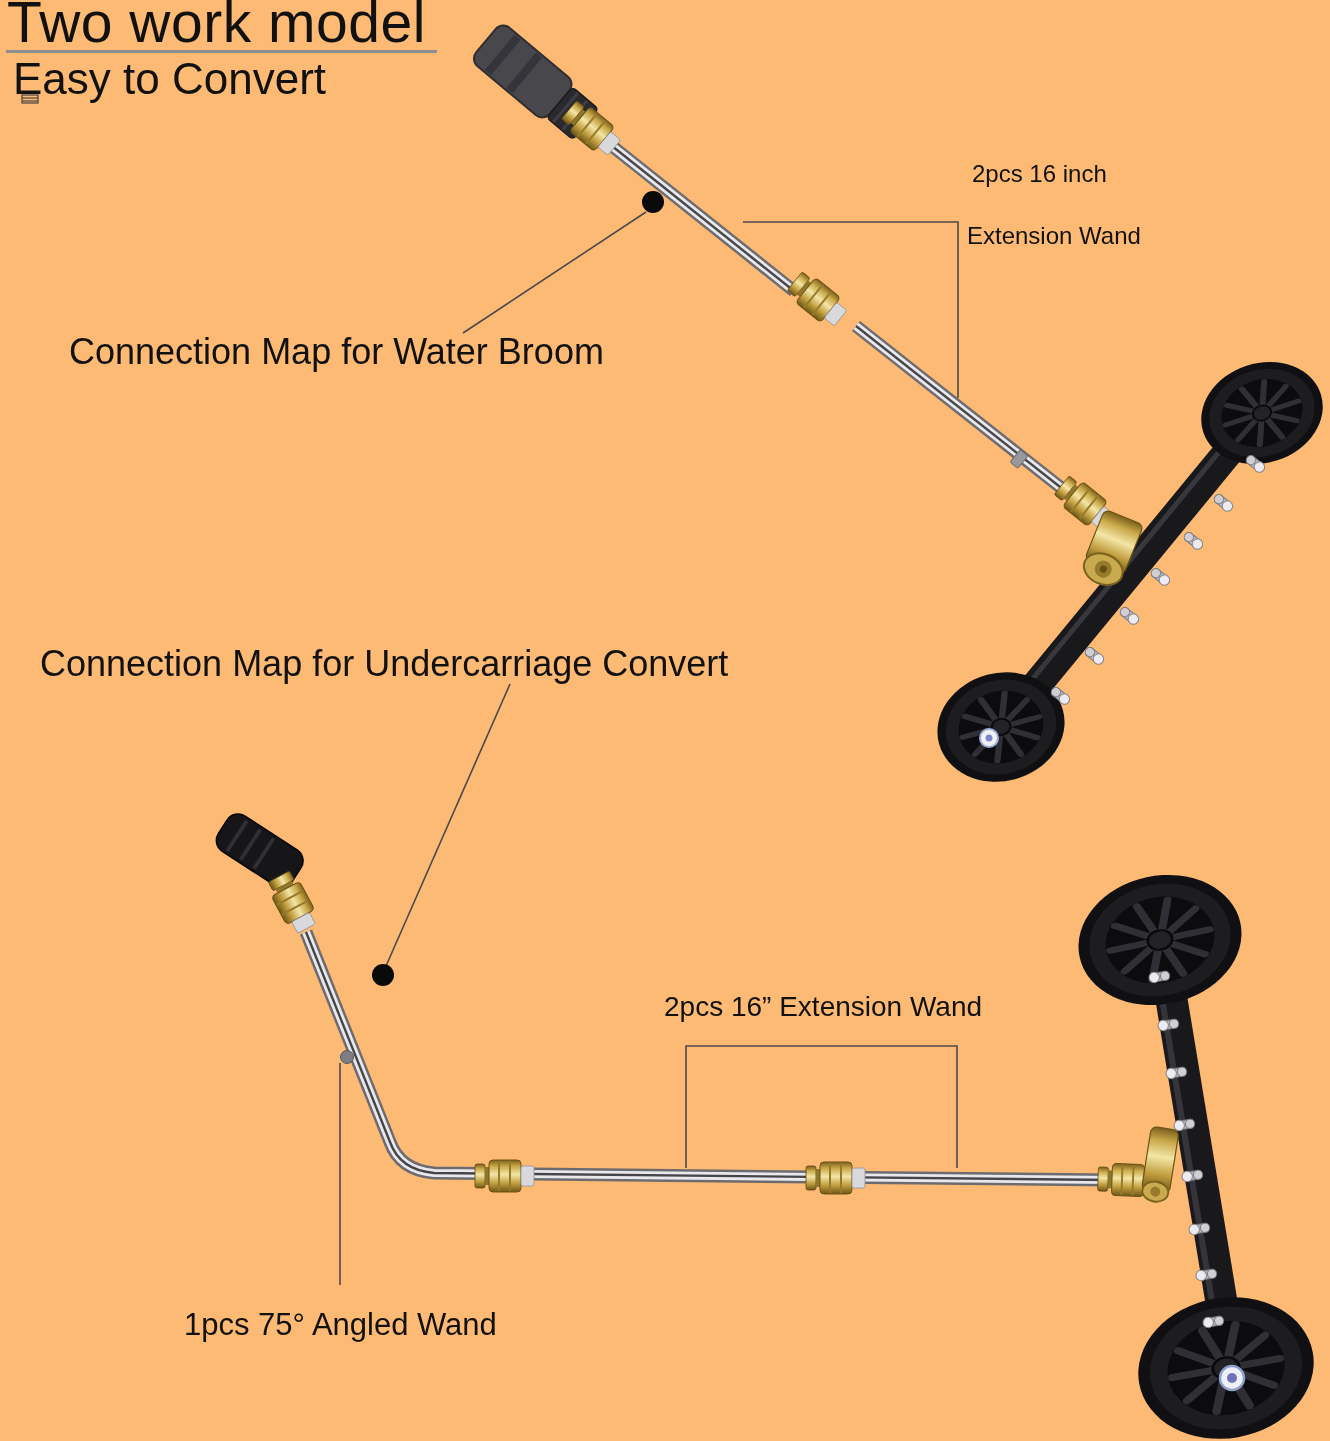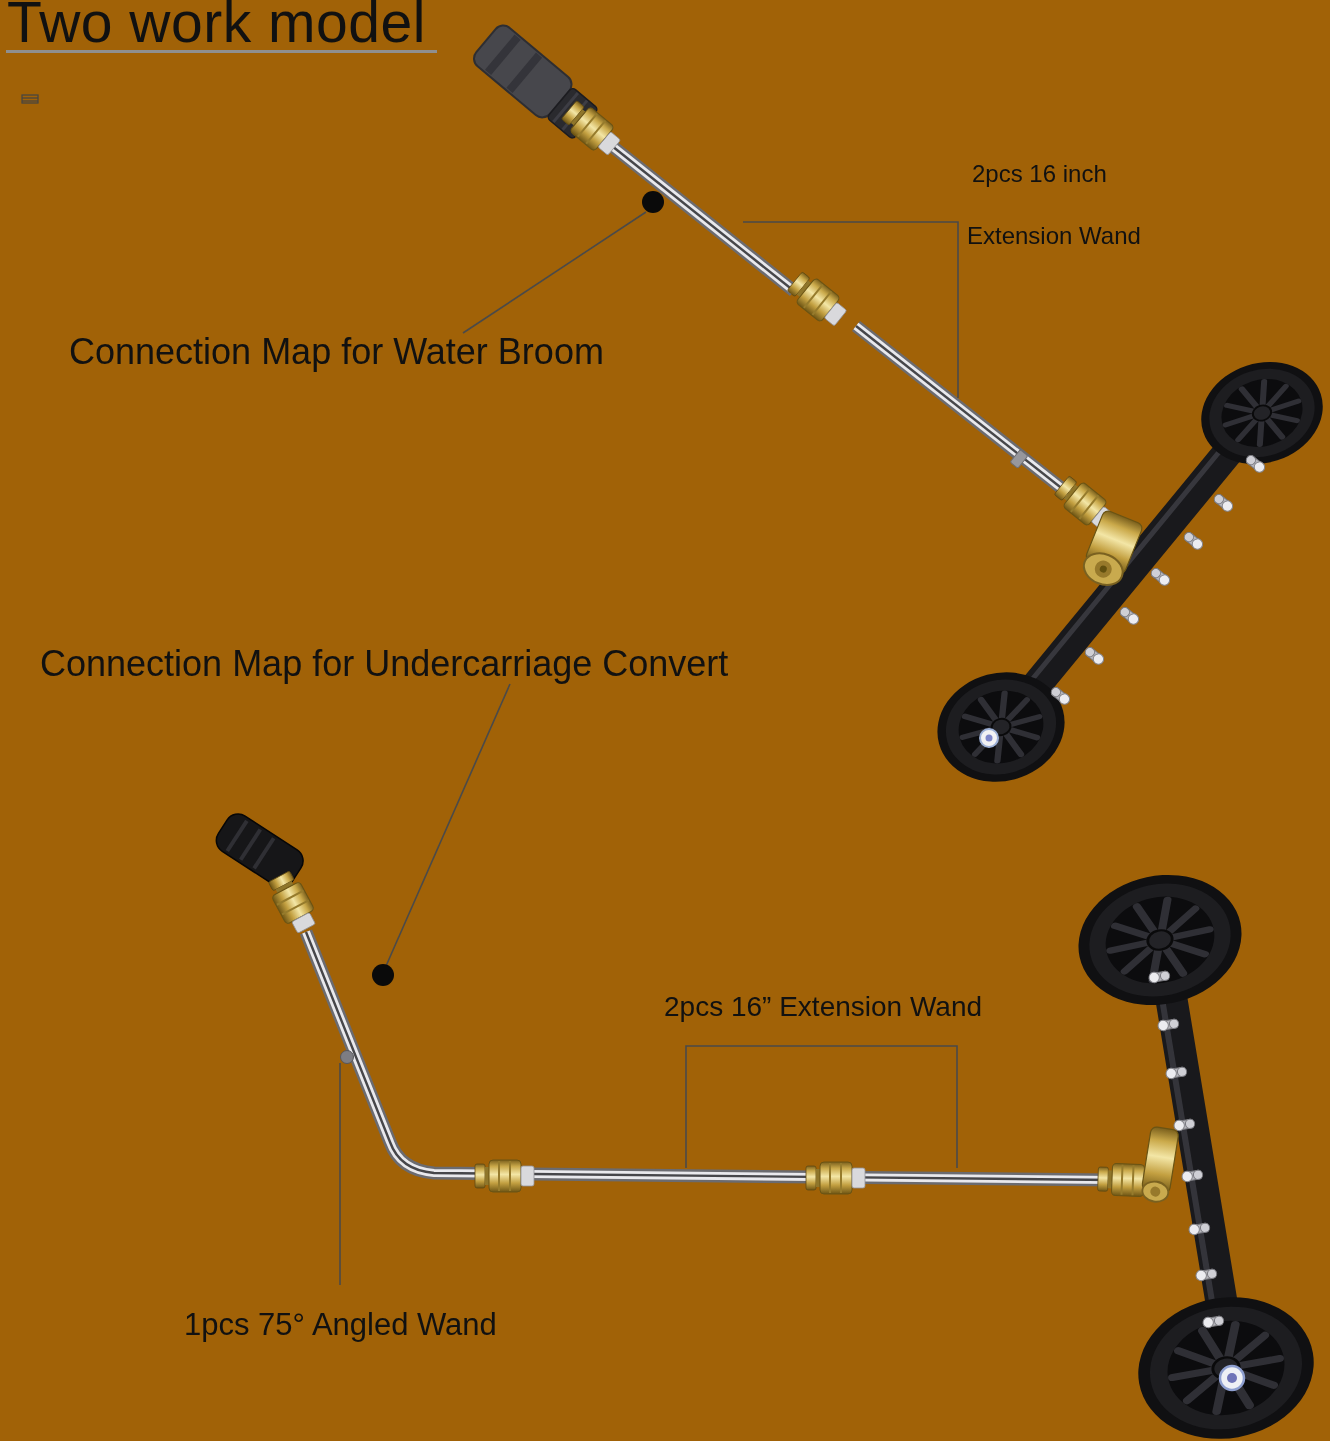--- a/index.html
+++ b/index.html
@@ -1,17 +1,17 @@
 <!DOCTYPE html>
 <html><head>
 <meta charset="utf-8">
 <style>
   html,body{margin:0;padding:0;background:#ffffff;}
   .stage{
-    position:relative;width:1330px;height:1441px;background:#a16207;
+    position:relative;width:1330px;height:1441px;background:#fdba74;
     font-family:"Liberation Sans", sans-serif;color:#111;overflow:hidden;
   }
   .art{position:absolute;left:0;top:0;}
   .txt{position:absolute;white-space:nowrap;line-height:1.04;color:#111;}
   .title{left:7px;top:-7px;font-size:57px;letter-spacing:.5px;}
   .title-rule{position:absolute;left:6px;top:50px;width:431px;height:3px;background:#8f8f8f;}
   .subtitle{left:13px;top:56px;font-size:44px;}
   .lbl-top-wand{left:972px;top:162px;font-size:24px;}
   .lbl-top-wand .l2{position:absolute;left:-5px;top:62px;}
   .lbl-broom{left:45px;top:333px;font-size:36px;margin-left:24px;}
@@ -185,20 +185,21 @@
 
     <g stroke="#444" stroke-width="1.2" fill="none">
       <rect x="22" y="95" width="16" height="8"></rect>
       <line x1="22" y1="98" x2="38" y2="98"></line>
       <line x1="22" y1="101" x2="38" y2="101"></line>
     </g>
   </svg>
 
   <div class="txt title">Two work model</div>
   <div class="title-rule"></div>
+  <div class="txt subtitle">Easy to Convert</div>
 
   <div class="txt lbl-top-wand">
     <span>2pcs 16 inch</span>
     <span class="l2">Extension Wand</span>
   </div>
 
   <div class="txt lbl-broom">Connection Map for Water Broom</div>
   <div class="txt lbl-under">Connection Map for Undercarriage Convert</div>
   <div class="txt lbl-bottom-wand">2pcs 16” Extension Wand</div>
   <div class="txt lbl-angled">1pcs 75° Angled Wand</div>

